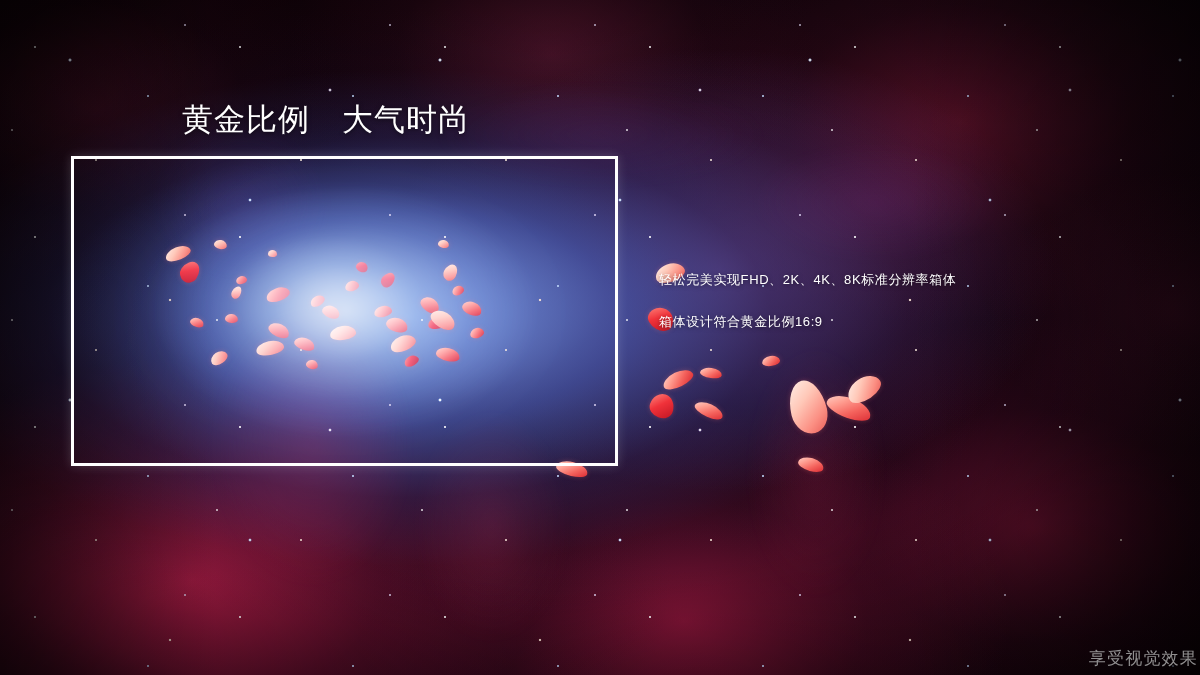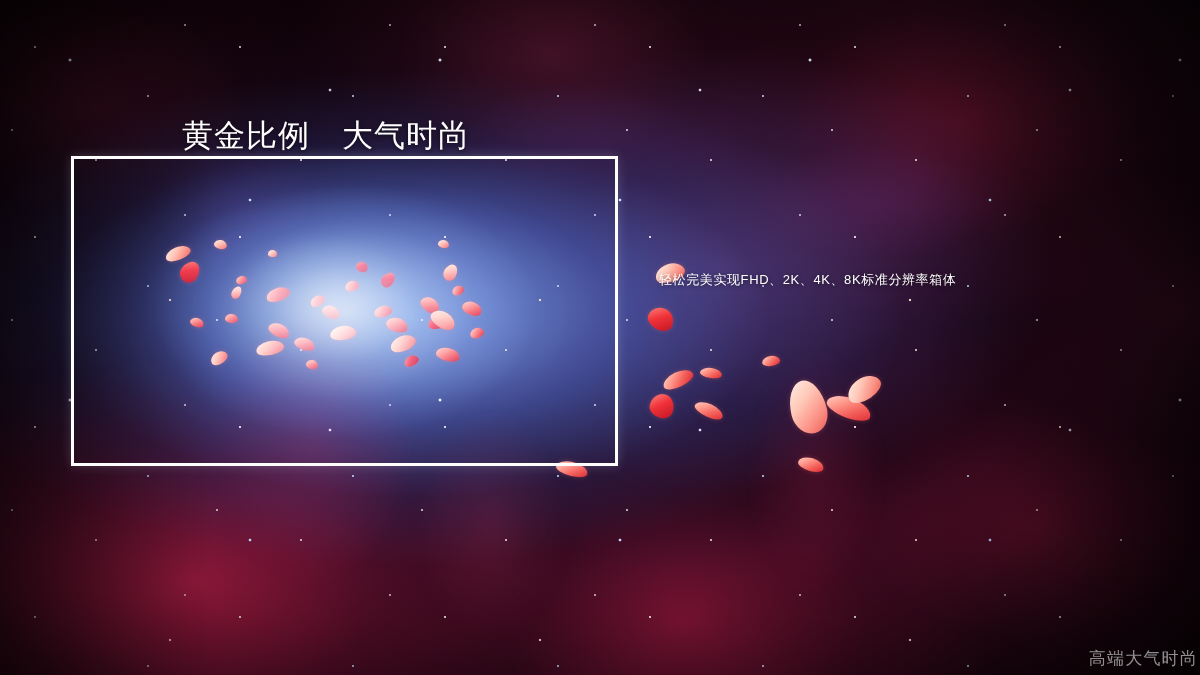--- a/index.html
+++ b/index.html
@@ -131,21 +131,21 @@
       radial-gradient(ellipse 20% 24% at 47% 47%, rgba(255,255,255,.55) 0%, rgba(190,215,255,.22) 50%, rgba(0,0,0,0) 85%);
     filter: blur(2px);
     mix-blend-mode: screen;
     opacity: .9;
   }
 
   
   #slide-title {
     position: absolute;
     left: 182px;
-    top: 117px;
+    top: 101px;
     font-size: 31px;
     line-height: 38px;
     color: #ffffff;
     letter-spacing: 1px;
     white-space: pre;
     text-shadow: 0 1px 4px rgba(0,0,0,.55);
   }
   #body-text {
     position: absolute;
     left: 659px;
@@ -236,16 +236,17 @@
   <div id="photo-frame">
     <div class="frame-inner">
       <div class="frame-core"></div>
     </div>
   </div>
 
   <div id="slide-title">黄金比例　大气时尚</div>
 
   <div id="body-text">
     <div class="line">轻松完美实现FHD、2K、4K、8K标准分辨率箱体</div>
+    <div class="line">箱体设计符合黄金比例16:9</div>
   </div>
 
-  <div id="watermark">高端大气时尚</div>
+  <div id="watermark">享受视觉效果</div>
 </div>
 
 </body></html>

